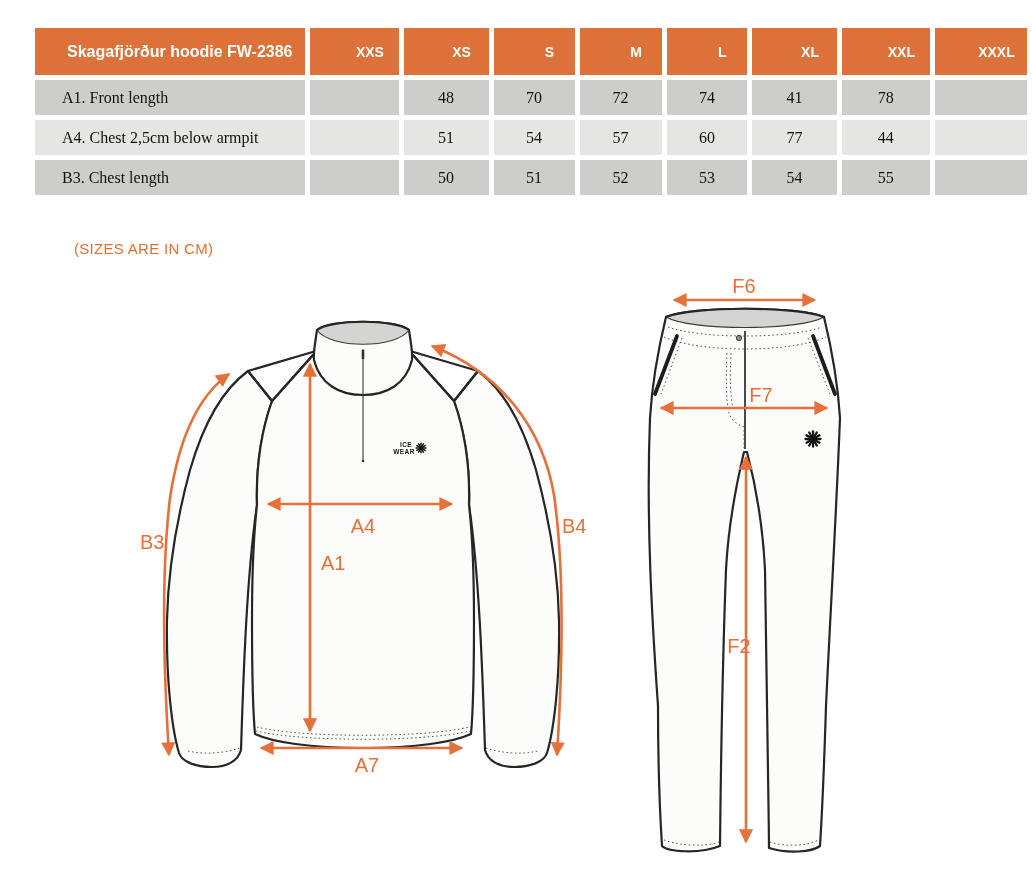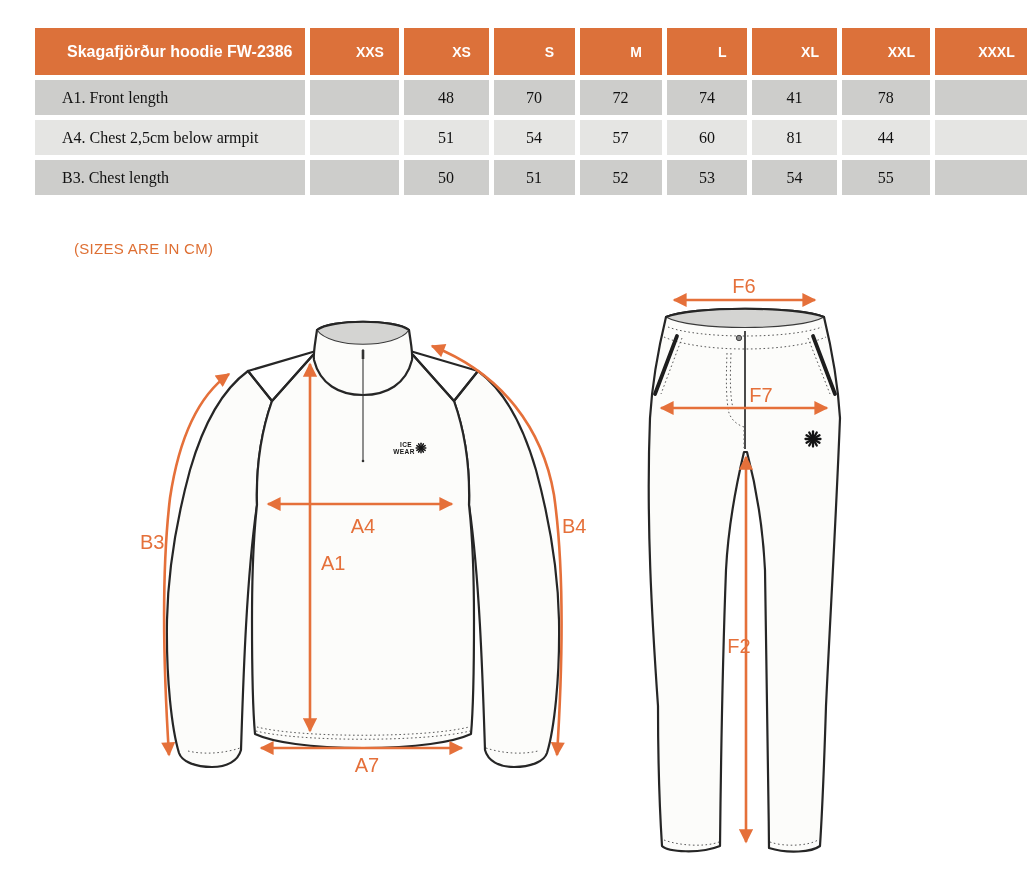--- a/index.html
+++ b/index.html
@@ -64,21 +64,21 @@
         <td>78</td>
         <td></td>
       </tr>
       <tr>
         <td class="row-label">A4. Chest 2,5cm below armpit</td>
         <td></td>
         <td>51</td>
         <td>54</td>
         <td>57</td>
         <td>60</td>
-        <td>81</td>
+        <td>77</td>
         <td>44</td>
         <td></td>
       </tr>
       <tr>
         <td class="row-label">B3. Chest length</td>
         <td></td>
         <td>50</td>
         <td>51</td>
         <td>52</td>
         <td>53</td>

